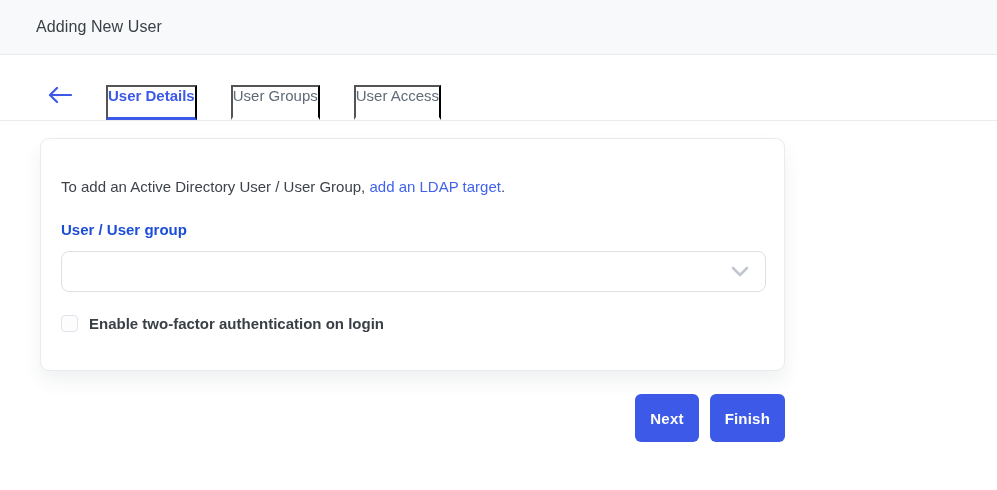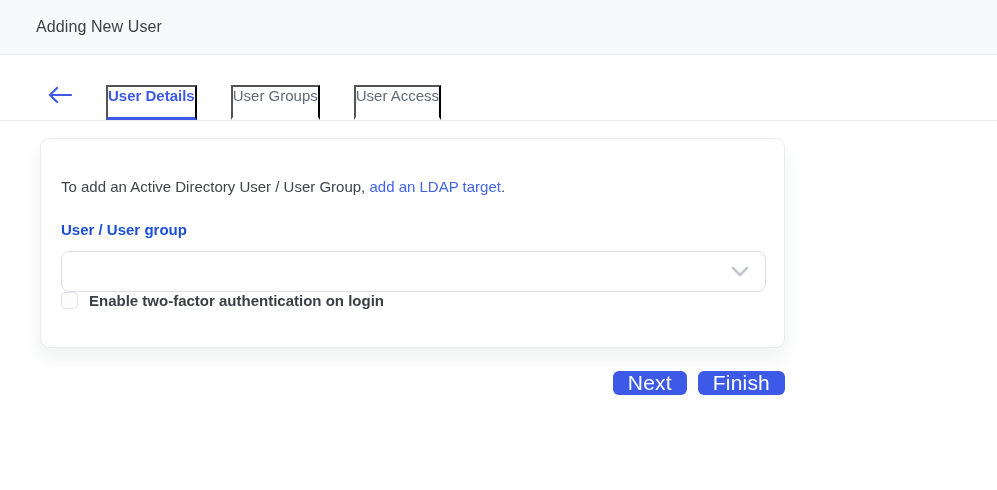--- a/index.html
+++ b/index.html
@@ -101,20 +101,21 @@
     align-items: center;
     justify-content: space-between;
     padding: 0 16px;
     cursor: pointer;
   }
   .select-box .value {
     font-size: 15px;
     color: #3e434b;
   }
   .checkbox-row {
+    margin-top: 23px;
     display: flex;
     align-items: center;
   }
   .checkbox {
     width: 17px; height: 17px;
     border: 1px solid #e0e3e9;
     border-radius: 4px;
     background: #fdfdfe;
     cursor: pointer;
     flex: 0 0 auto;
@@ -134,24 +135,24 @@
     margin-top: 23px;
     display: flex;
     justify-content: flex-end;
     gap: 11px;
   }
   .btn {
     background: #3c59e7;
     color: #ffffff;
     border: none;
     border-radius: 6px;
-    height: 24px;
+    height: 48px;
     padding: 0 15px;
-    font-size: 21px;
-    font-weight: 400;
+    font-size: 15px;
+    font-weight: 700;
     font-family: "Liberation Sans", sans-serif;
     cursor: pointer;
     letter-spacing: .2px;
   }
 </style>
 </head>
 <body>
 
 <header class="app-header">
   <span class="title">Adding New User</span>

